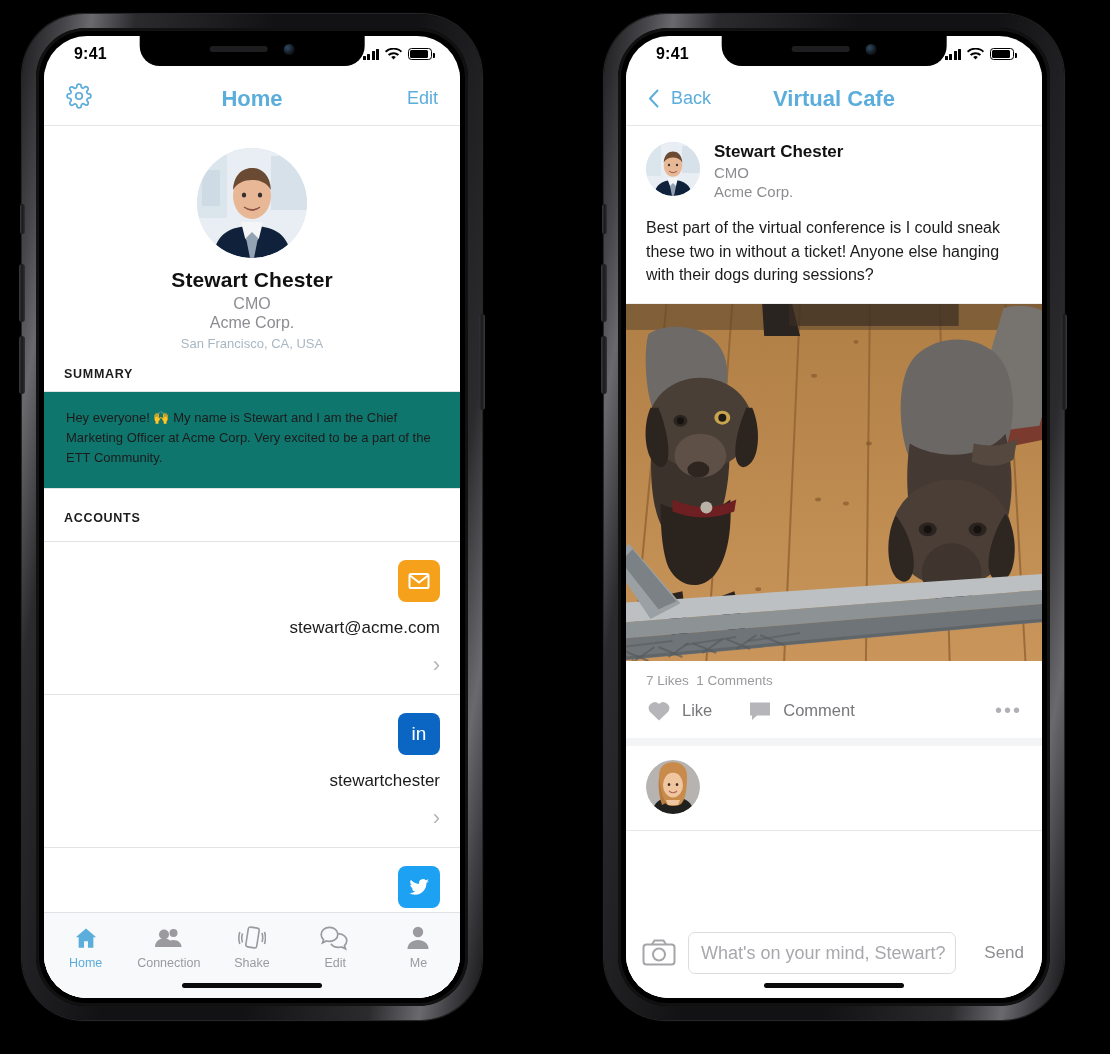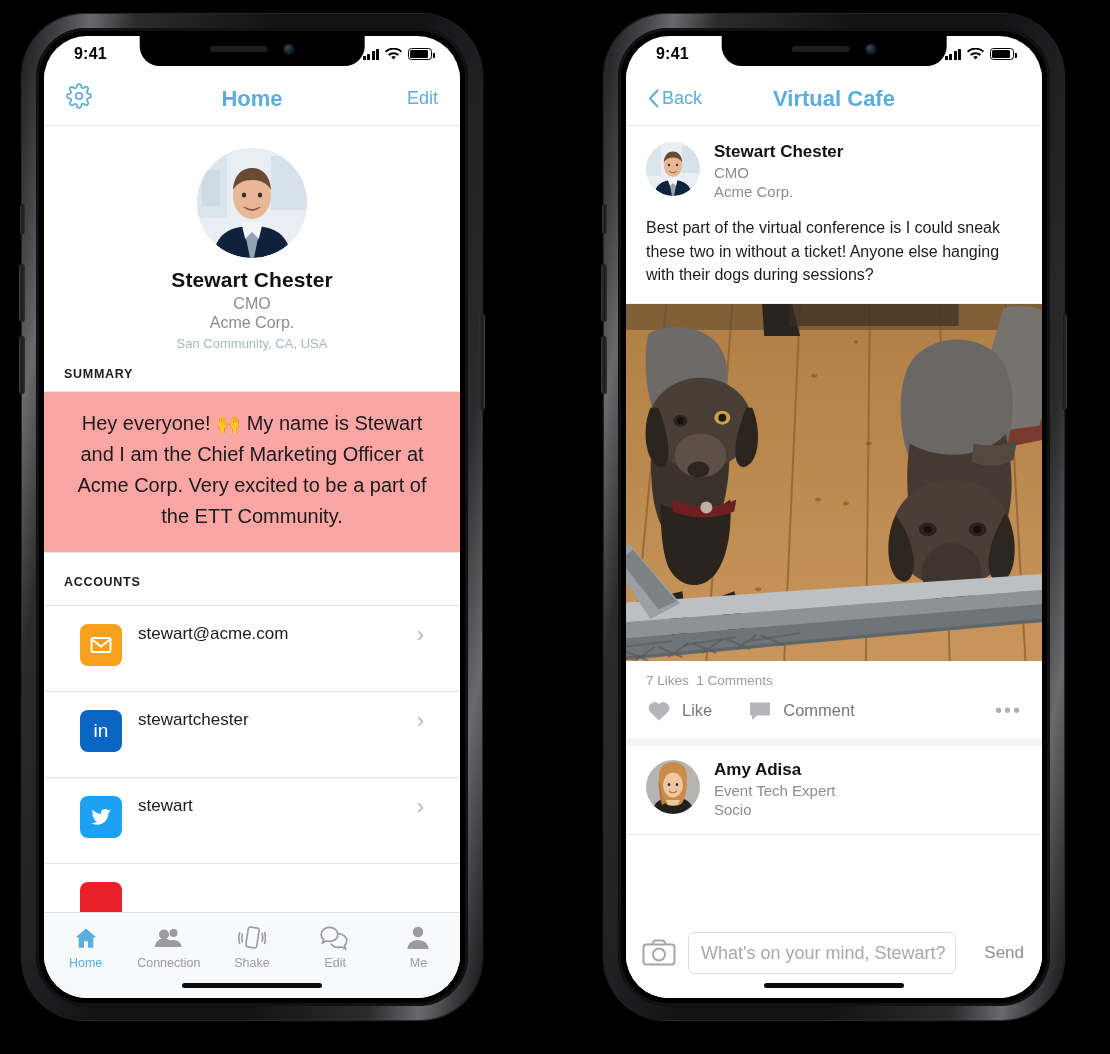--- a/index.html
+++ b/index.html
@@ -78,51 +78,52 @@
     position: absolute; top: 36px; left: 0; right: 0; height: 54px;
     display: flex; align-items: center; background: #fff;
     border-bottom: 1px solid #e7e7e9; padding: 0 22px; z-index: 20;
   }
   .nav-title {
     position: absolute; left: 0; right: 0; text-align: center;
     font-size: 22px; font-weight: 700; color: #5BADDC; pointer-events: none;
   }
   .nav-left, .nav-right { position: relative; z-index: 2; font-size: 18px; color: #5BADDC; font-weight: 500; }
   .nav-right { margin-left: auto; }
-  .back { display: flex; align-items: center; gap: 3px; }
+  .back { display: flex; align-items: center; gap: 12px; }
 
   
   .body { position: absolute; top: 90px; left: 0; right: 0; bottom: 0; background: #fff; overflow: hidden; }
 
   
   .profile { text-align: center; padding: 22px 0 4px; }
   .avatar-lg {
     width: 110px; height: 110px; border-radius: 50%; margin: 0 auto 10px;
     overflow: hidden; background: #dbe3ea;
   }
   .pname { font-size: 21px; font-weight: 600; color: #111; letter-spacing: .1px; }
   .prole { font-size: 16px; color: #8c8c91; margin-top: 3px; }
   .pcomp { font-size: 16px; color: #8c8c91; margin-top: 1px; }
   .ploc  { font-size: 13px; color: #a9b7c2; margin-top: 4px; }
 
   .section-hd {
     font-size: 12.5px; font-weight: 700; color: #1b1b1b; letter-spacing: .7px;
     padding: 12px 20px 10px; background: #fff; border-bottom: 1px solid #e3e3e5;
   }
   .summary-box {
-    background: #fca5a5; border-bottom: 1px solid #e3e3e5;
-    padding: 16px 22px 20px; text-align: center;
-    font-size: 20px; line-height: 1.55; color: #1b1b1b;
+    background: #0f766e; border-bottom: 1px solid #e3e3e5;
+    padding: 16px 22px 20px; 
+    font-size: 13px; line-height: 1.55; color: #1b1b1b;
   }
   .section-hd2 { padding: 22px 20px 16px; border-bottom: 1px solid #e3e3e5; }
 
   .acct-row {
-    display: flex; align-items: flex-start; gap: 16px;
-    padding: 18px 36px; border-bottom: 1px solid #e3e3e5; background: #fff;
+    display: flex; align-items: flex-end; gap: 16px;
+    padding: 18px 20px; border-bottom: 1px solid #e3e3e5; background: #fff;
     min-height: 86px;
+    flex-direction: column;
   }
   .acct-ico { width: 42px; height: 42px; border-radius: 8px; flex: 0 0 42px;
               display: flex; align-items: center; justify-content: center; color: #fff; }
   .acct-label { font-size: 17px; color: #1b1b1b; flex: 1; }
   .chev { color: #b6b6bb; font-size: 22px; font-weight: 300; line-height: 1; }
   .acct-cut { padding-bottom: 0; height: 22px; overflow: hidden; border-bottom: none; }
 
   
   .tabbar {
     position: absolute; left: 0; right: 0; bottom: 0; height: 86px;
@@ -234,21 +235,21 @@
                   <ellipse cx="47" cy="47" rx="2.2" ry="2.6" fill="#33302e"></ellipse>
                   <ellipse cx="63" cy="47" rx="2.2" ry="2.6" fill="#33302e"></ellipse>
                   <path d="M47 59q8 7 16 0-8 4-16 0z" fill="#8c5243"></path>
                   <path d="M47 59q8 6 16 0" stroke="#8c5243" stroke-width="1.4" fill="none"></path>
                 </g>
               </svg>
             </div>
             <div class="pname">Stewart Chester</div>
             <div class="prole">CMO</div>
             <div class="pcomp">Acme Corp.</div>
-            <div class="ploc">San Community, CA, USA</div>
+            <div class="ploc">San Francisco, CA, USA</div>
           </div>
 
           <div class="section-hd">SUMMARY</div>
           <div class="summary-box">Hey everyone! 🙌 My name is Stewart and I am the Chief Marketing Officer at Acme Corp. Very excited to be a part of the ETT Community.</div>
 
           <div class="section-hd section-hd2">ACCOUNTS</div>
 
           <div class="acct-row">
             <span class="acct-ico" style="background:#F5A11B">
               <svg width="24" height="24" viewBox="0 0 24 24" fill="none" stroke="#fff" stroke-width="2">
@@ -531,25 +532,20 @@
                   <path d="M16 45c-3-8-4-20-3-28 2 14 4 22 7 26z" fill="#b87b3e"></path>
                   <ellipse cx="27" cy="25" rx="10" ry="12.4" fill="#f0c6a0"></ellipse>
                   <path d="M16.5 20c1-8 5.5-11.5 10.5-11.5S36.5 12 37.5 20c-2-5-6-7.5-10.5-7.5S18.5 15 16.5 20z" fill="#c98b4b"></path>
                   <ellipse cx="23" cy="24.5" rx="1.3" ry="1.5" fill="#3c2f24"></ellipse>
                   <ellipse cx="31" cy="24.5" rx="1.3" ry="1.5" fill="#3c2f24"></ellipse>
                   <path d="M23 31q4 3.6 8 0" stroke="#b06a55" stroke-width="1.1" fill="none"></path>
                   <path d="M20 40h14l-2 5h-10z" fill="#f0c6a0"></path>
                 </g>
               </svg>
             </div>
-            <div>
-              <div class="ph-name">Amy Adisa</div>
-              <div class="ph-sub">Event Tech Expert</div>
-              <div class="ph-sub">Socio</div>
-            </div>
           </div>
         </div>
 
         <div class="composer">
           <svg width="34" height="28" viewBox="0 0 34 28" fill="none" stroke="#a5a5aa" stroke-width="2">
             <rect x="1.5" y="5.5" width="31" height="20" rx="3"></rect>
             <path d="M10 5.5l2.5-4h9l2.5 4"></path>
             <circle cx="17" cy="15.5" r="6"></circle>
           </svg>
           <div class="cinput">

